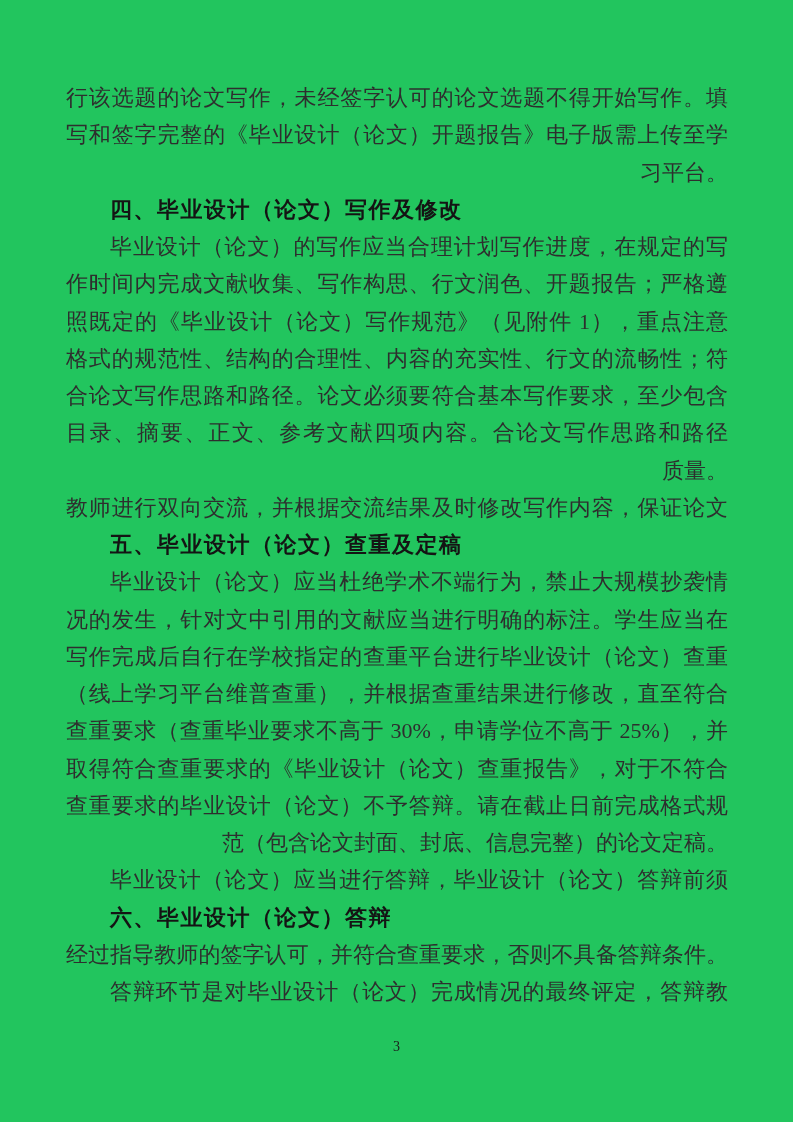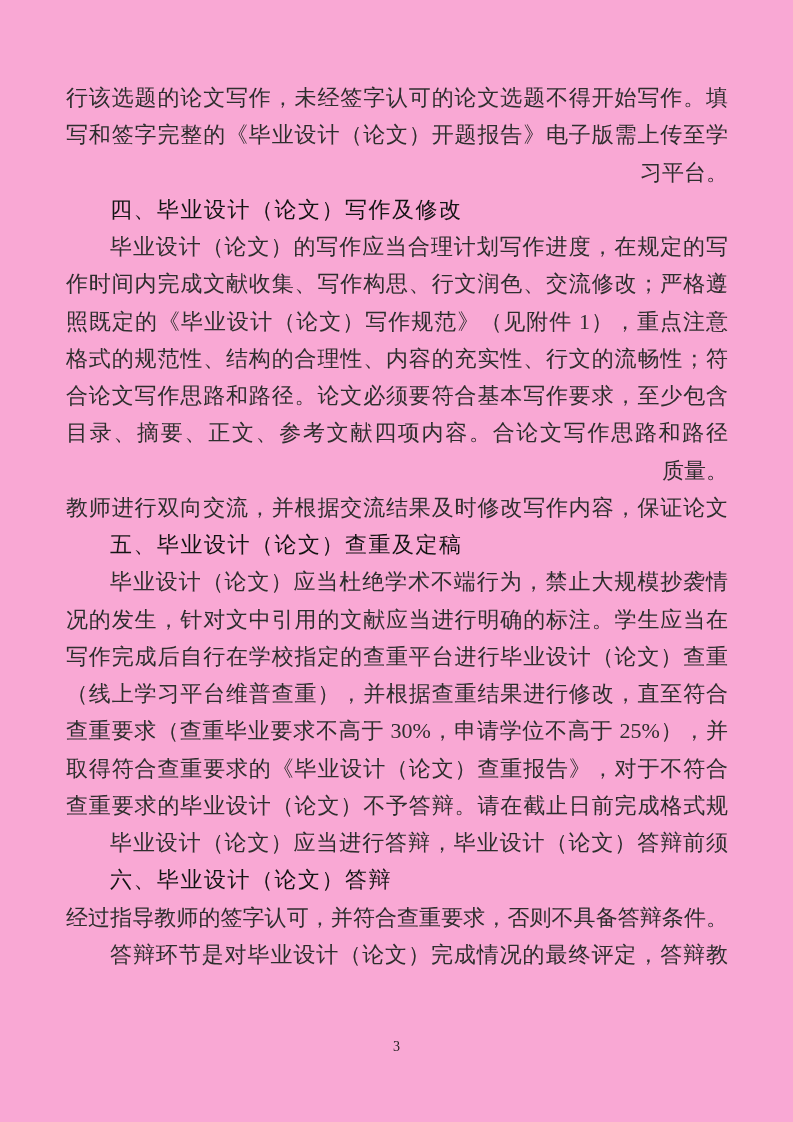--- a/index.html
+++ b/index.html
@@ -4,21 +4,21 @@
 <style>
   html, body {
     margin: 0;
     padding: 0;
     background: #ffffff;
   }
   .page {
     position: relative;
     width: 793px;
     height: 1122px;
-    background: #f9a8d4;
+    background: #22c55e;
     overflow: hidden;
     font-family: "Liberation Serif", "DejaVu Serif", serif;
   }
   .text-block {
     position: absolute;
     left: 66px;
     top: 79px;
     width: 662px;
     font-size: 22px;
     line-height: 37.25px;
@@ -31,21 +31,21 @@
   }
   .line.j {
     text-align: justify;
     text-align-last: justify;
   }
   .indent {
     text-indent: 44px;
   }
   .heading {
     font-family: "DejaVu Sans", "Liberation Sans", sans-serif;
-    font-weight: normal;
+    font-weight: bold;
     color: #141414;
     letter-spacing: 1.5px;
     text-indent: 44px;
     text-align: left;
     text-align-last: left;
   }
   .pagenum {
     position: absolute;
     top: 1038px;
     left: 0;
@@ -63,37 +63,38 @@
 <div class="page">
   <div class="text-block">
 
     <div class="line j">行该选题的论文写作，未经签字认可的论文选题不得开始写作。填</div>
     <div class="line j">写和签字完整的《毕业设计（论文）开题报告》电子版需上传至学</div>
     <div class="line">习平台。</div>
 
     <div class="line heading">四、毕业设计（论文）写作及修改</div>
 
     <div class="line j indent">毕业设计（论文）的写作应当合理计划写作进度，在规定的写</div>
-    <div class="line j">作时间内完成文献收集、写作构思、行文润色、交流修改；严格遵</div>
+    <div class="line j">作时间内完成文献收集、写作构思、行文润色、开题报告；严格遵</div>
     <div class="line j">照既定的《毕业设计（论文）写作规范》（见附件 1），重点注意</div>
     <div class="line j">格式的规范性、结构的合理性、内容的充实性、行文的流畅性；符</div>
     <div class="line j">合论文写作思路和路径。论文必须要符合基本写作要求，至少包含</div>
     <div class="line j">目录、摘要、正文、参考文献四项内容。合论文写作思路和路径</div>
     <div class="line">质量。</div>
     <div class="line j">教师进行双向交流，并根据交流结果及时修改写作内容，保证论文</div>
 
     <div class="line heading">五、毕业设计（论文）查重及定稿</div>
 
     <div class="line j indent">毕业设计（论文）应当杜绝学术不端行为，禁止大规模抄袭情</div>
     <div class="line j">况的发生，针对文中引用的文献应当进行明确的标注。学生应当在</div>
     <div class="line j">写作完成后自行在学校指定的查重平台进行毕业设计（论文）查重</div>
     <div class="line j">（线上学习平台维普查重），并根据查重结果进行修改，直至符合</div>
     <div class="line j">查重要求（查重毕业要求不高于 30%，申请学位不高于 25%），并</div>
     <div class="line j">取得符合查重要求的《毕业设计（论文）查重报告》，对于不符合</div>
     <div class="line j">查重要求的毕业设计（论文）不予答辩。请在截止日前完成格式规</div>
+    <div class="line">范（包含论文封面、封底、信息完整）的论文定稿。</div>
 
     <div class="line j indent">毕业设计（论文）应当进行答辩，毕业设计（论文）答辩前须</div>
 
     <div class="line heading">六、毕业设计（论文）答辩</div>
     <div class="line j">经过指导教师的签字认可，并符合查重要求，否则不具备答辩条件。</div>
 
     <div class="line j indent">答辩环节是对毕业设计（论文）完成情况的最终评定，答辩教</div>
 
   </div>
 

